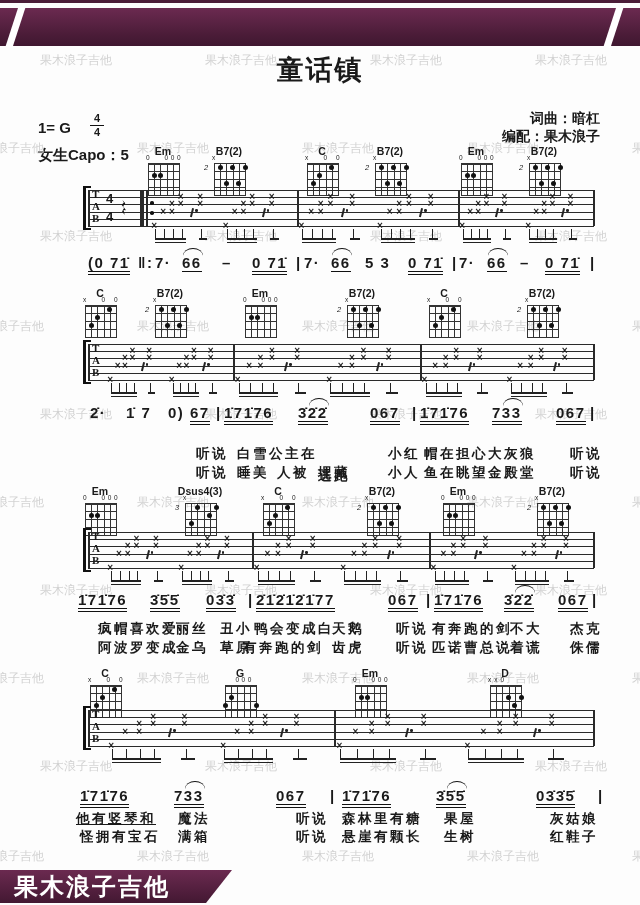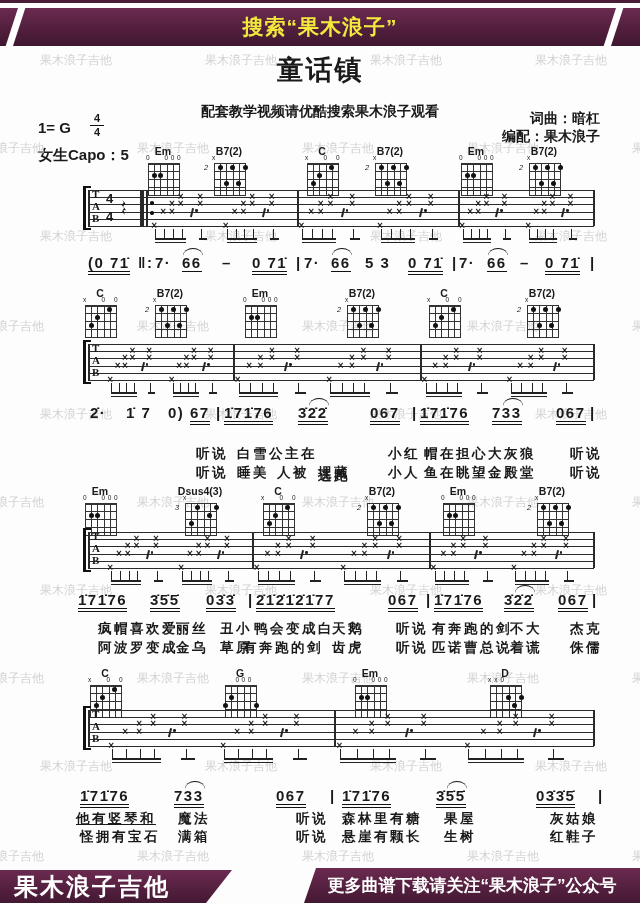--- a/index.html
+++ b/index.html
@@ -79,45 +79,42 @@
                 display:flex;align-items:center;justify-content:center;
                 color:#fff;font-size:17px;font-weight:bold;}
 </style>
 </head>
 <body>
 
 <div class="page" id="page">
   <div class="topline"></div>
 
   <div class="banner">
-      <span class="y">搜索“果木浪子”</span>
   </div>
   <div class="slash" style="left:12px;"></div>
   <div class="slash" style="left:610px;"></div>
 
   <div class="title">童话镇</div>
-  <div class="subtitle">配套教学视频请优酷搜索果木浪子观看</div>
 
   <div class="key">1= G</div>
   <div class="ts">
     <div>4</div>
     <div class="bar"></div>
     <div>4</div>
   </div>
   <div class="capo">女生Capo：5</div>
   <div class="credit1">词曲：暗杠</div>
   <div class="credit2">编配：果木浪子</div>
 
   <div id="score"></div>
 
 
   <div class="footer-left">
     <span>果木浪子吉他</span>
   </div>
-  <div class="footer-right">更多曲谱下载请关注“果木浪子”公众号</div>
 <div class="wm" style="left: 40px; top: 52px;">果木浪子吉他</div>
     <div class="wm" style="left: 205px; top: 52px;">果木浪子吉他</div>
     <div class="wm" style="left: 370px; top: 52px;">果木浪子吉他</div>
     <div class="wm" style="left: 535px; top: 52px;">果木浪子吉他</div>
     <div class="wm" style="left: -28px; top: 140px;">果木浪子吉他</div>
     <div class="wm" style="left: 137px; top: 140px;">果木浪子吉他</div>
     <div class="wm" style="left: 302px; top: 140px;">果木浪子吉他</div>
     <div class="wm" style="left: 467px; top: 140px;">果木浪子吉他</div>
     <div class="wm" style="left: 632px; top: 140px;">果木浪子吉他</div>
     <div class="wm" style="left: 40px; top: 228px;">果木浪子吉他</div>

